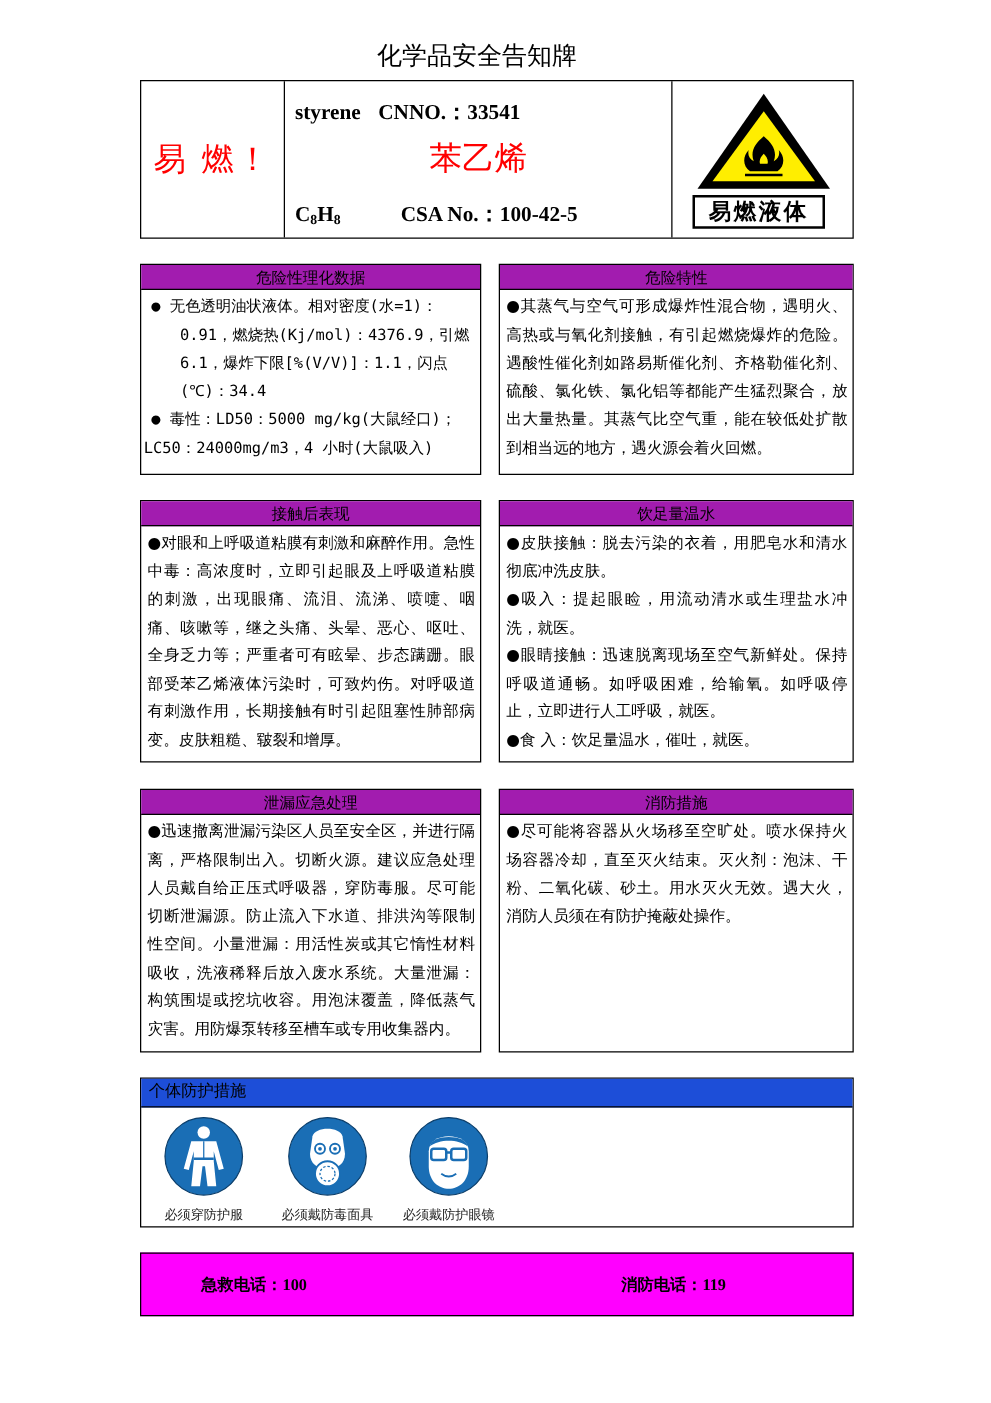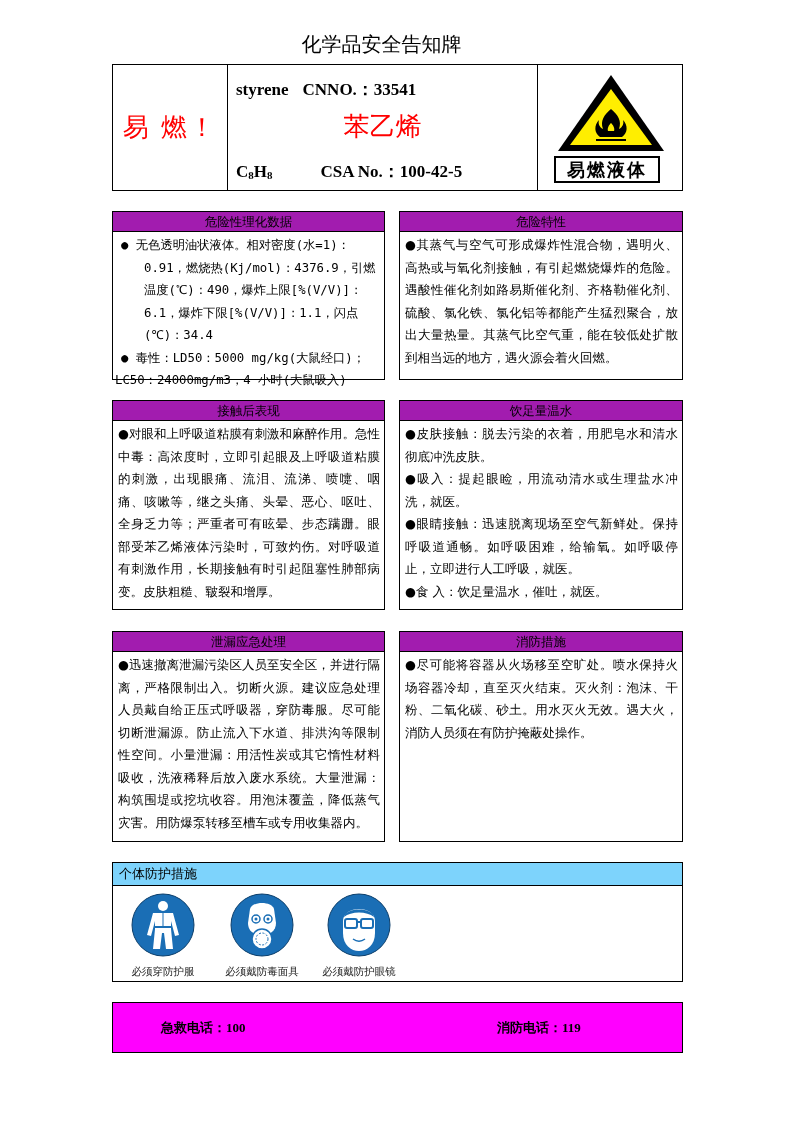--- a/index.html
+++ b/index.html
@@ -39,21 +39,21 @@
   
   .sec { border: 1px solid #000; background: #fff; }
   .sec-h { height: 19px; background: #a21caf; border-bottom: 1px solid #000; text-align: center;
            font-family: "DejaVu Sans", sans-serif; font-size: 12.5px; line-height: 19px; }
   .sec-b { padding: 2px 4px 0 5px; font-size: 12.5px; line-height: 22.5px; text-align: justify;
            font-family: "DejaVu Serif", serif; }
   .sec-b p { margin: 0; }
   .mono-b { font-family: "DejaVu Sans Mono", "Liberation Mono", monospace; font-size: 12.3px; }
   .ind { padding-left: 23px; }
 
-  .ppe-h { height: 22px; background: #7dd3fc; border-bottom: 1px solid #000;
+  .ppe-h { height: 22px; background: #1d4ed8; border-bottom: 1px solid #000;
            font-family: "DejaVu Sans", sans-serif; font-size: 13px; line-height: 22px; padding-left: 6px; }
   .ppe-item { position: absolute; top: 30px; width: 96px; text-align: center; }
   .ppe-icon { width: 64px; height: 64px; margin: 0 auto; display: block; }
   .ppe-label { margin-top: 8px; font-size: 10.5px; color: #222; white-space: nowrap; }
 
   .emergency { left: 112px; top: 1002px; width: 571px; height: 51px; background: #ff00ff;
                border: 1px solid #000; font-family: "Liberation Serif", serif; font-weight: bold;
                font-size: 13px; }
   .em-l { position: absolute; left: 48px; top: 16px; }
   .em-r { position: absolute; left: 384px; top: 16px; }
@@ -86,21 +86,20 @@
     </svg>
     <div class="sign-label">易燃液体</div>
   </div>
 </div>
 
 <div class="abs sec" style="left:112px; top:211px; width:273px; height:169px;">
   <div class="sec-h">危险性理化数据</div>
   <div class="sec-b mono-b" style="padding-left:8px;">
     <p>●  无色透明油状液体。相对密度(水=1)：</p>
     <p class="ind">0.91，燃烧热(Kj/mol)：4376.9，引燃</p>
-    <p class="ind">温度(℃)：490，爆炸上限[%(V/V)]：</p>
     <p class="ind">6.1，爆炸下限[%(V/V)]：1.1，闪点</p>
     <p class="ind">(℃)：34.4</p>
     <p>●  毒性：LD50：5000 mg/kg(大鼠经口)；</p>
     <p style="margin-left:-6px">LC50：24000mg/m3，4 小时(大鼠吸入)</p>
   </div>
 </div>
 <div class="abs sec" style="left:399px; top:211px; width:284px; height:169px;">
   <div class="sec-h">危险特性</div>
   <div class="sec-b">●其蒸气与空气可形成爆炸性混合物，遇明火、高热或与氧化剂接触，有引起燃烧爆炸的危险。遇酸性催化剂如路易斯催化剂、齐格勒催化剂、硫酸、氯化铁、氯化铝等都能产生猛烈聚合，放出大量热量。其蒸气比空气重，能在较低处扩散到相当远的地方，遇火源会着火回燃。</div>
 </div>

